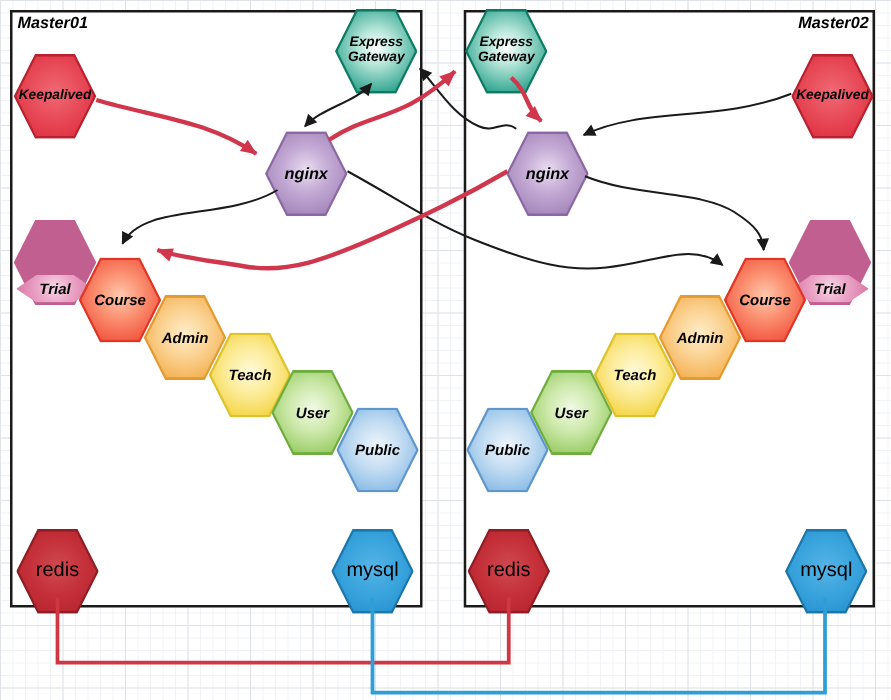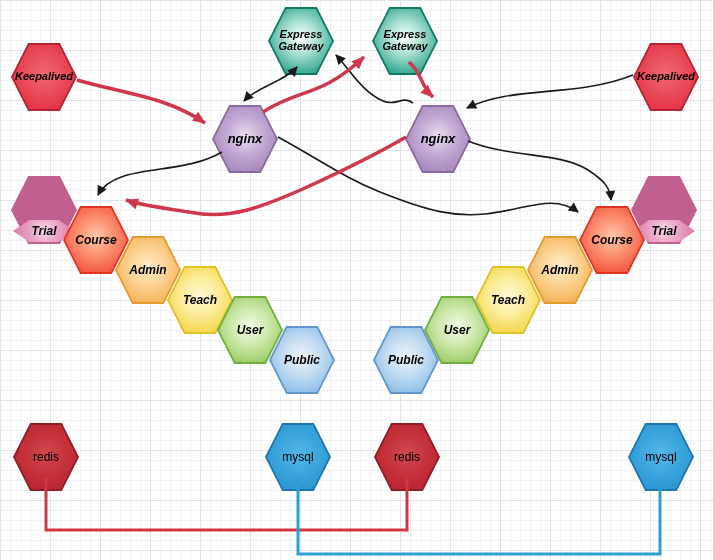--- a/index.html
+++ b/index.html
@@ -19,21 +19,21 @@
   #box-m02{left:371px;top:8px;width:325px;height:474px;}
   .box-title{position:absolute;top:0;font-size:13px;font-weight:bold;font-style:italic;color:#000;line-height:16px;}
   #box-m01 .box-title{left:4px;}
   #box-m02 .box-title{right:3px;}
 
   .hex{position:absolute;width:66px;height:68px;z-index:2;}
   .hex .hb,.hex .hf{clip-path:polygon(0 50%,26% 0,74% 0,100% 50%,74% 100%,26% 100%);}
   .hex .hb{position:absolute;inset:0;}
   .hex .hf{position:absolute;inset:2px;display:flex;align-items:center;justify-content:center;text-align:center;}
   .hex .hl{font-weight:bold;font-style:italic;font-size:12px;color:#000;line-height:1.05;}
-  .plain .hl{font-weight:normal;font-style:normal;font-size:12px;}
+  .plain .hl{font-weight:normal;font-style:normal;font-size:16px;}
   .small .hl{font-size:11px;}
   .hex-keepalived .hb{background:#b8212f;} .hex-keepalived .hf{background:radial-gradient(circle at 50% 45%,#ef6a75 0%,#e84b58 45%,#df2e3f 90%);}
   .hex-express .hb{background:#0f7a63;} .hex-express .hf{background:radial-gradient(circle at 50% 45%,#ffffff 0%,#b7e6da 30%,#2aa28c 82%);}
   .hex-nginx .hb{background:#8b68a3;} .hex-nginx .hf{background:radial-gradient(circle at 50% 45%,#e9ddf0 0%,#c3a9d4 40%,#a183b8 85%);text-align:center;}
   .hex-trial .hb{background:#c25f91;} .hex-trial .hf{background:radial-gradient(circle at 50% 45%,#f7d7e7 0%,#eba7c8 40%,#dd7fab 85%);margin-top:42px;}
   .hex-course .hb{background:#e03524;} .hex-course .hf{background:radial-gradient(circle at 50% 45%,#ffc9ad 0%,#fb8f70 40%,#f1503a 85%);}
   .hex-admin .hb{background:#e59a2f;} .hex-admin .hf{background:radial-gradient(circle at 50% 45%,#ffedc9 0%,#fbd393 40%,#f3ae4e 85%);}
   .hex-teach .hb{background:#dec22c;} .hex-teach .hf{background:radial-gradient(circle at 50% 45%,#fff9d6 0%,#fcec9a 40%,#f4d33f 85%);}
   .hex-user .hb{background:#6fae3e;} .hex-user .hf{background:radial-gradient(circle at 50% 45%,#f1fae6 0%,#cde9ab 40%,#94c95e 85%);}
   .hex-public .hb{background:#5f97cc;} .hex-public .hf{background:radial-gradient(circle at 50% 45%,#eef5fc 0%,#c4ddf2 40%,#85b9e6 85%);}
@@ -44,20 +44,26 @@
   .e-black{fill:none;stroke:#1a1a1a;stroke-width:1.6px;}
   .e-red{fill:none;stroke:#d1374c;stroke-width:3.5px;}
   .e-redline{fill:none;stroke:#cf3745;stroke-width:3px;}
   .e-blueline{fill:none;stroke:#2e9fd6;stroke-width:3px;}
 </style>
 </head>
 <body>
 
 <div class="canvas">
 
+  <div class="group-box" id="box-m01">
+    <span class="box-title">Master01</span>
+  </div>
+  <div class="group-box" id="box-m02">
+    <span class="box-title">Master02</span>
+  </div>
 
   <div class="hex hex-keepalived small" style="left:11px;top:43px;">
     <div class="hb"></div>
     <div class="hf">
         <span class="hl">Keepalived</span>
       </div>
   </div>
   <div class="hex hex-express small" style="left:268px;top:7px;">
     <div class="hb"></div>
     <div class="hf">

